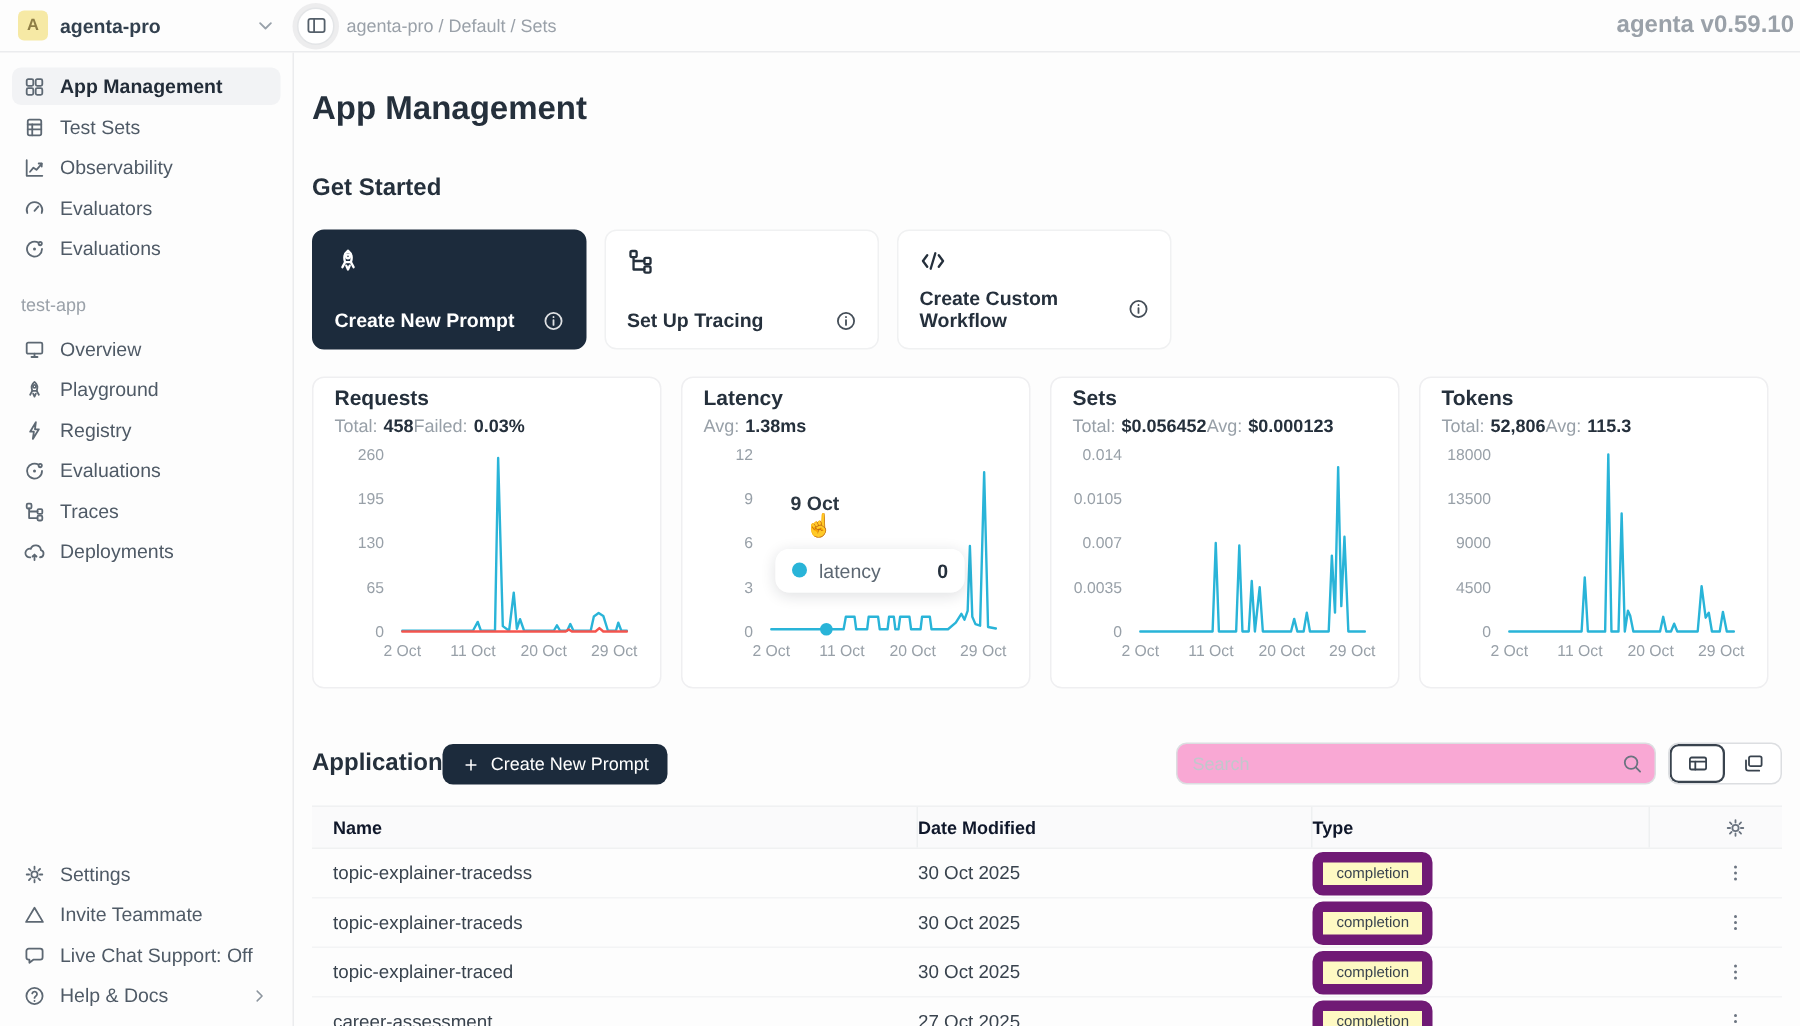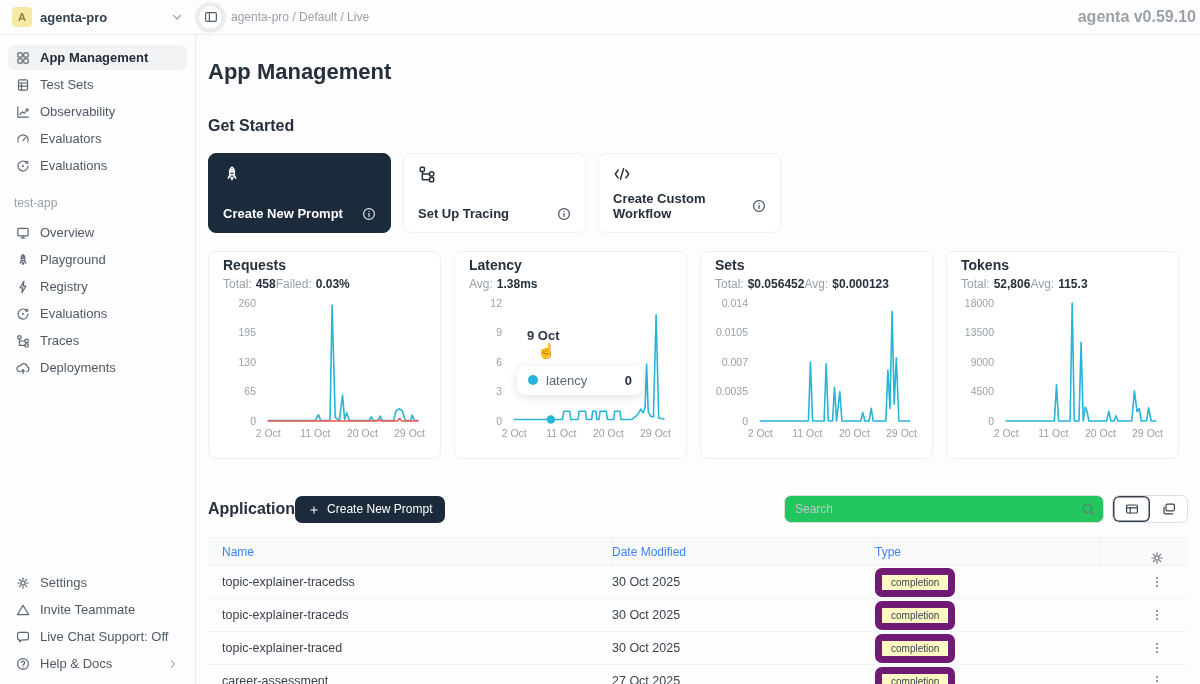--- a/index.html
+++ b/index.html
@@ -59,31 +59,31 @@
   .tooltip-row { display:flex; align-items:center; gap:8px; background:rgba(255,255,255,.93); border-radius:9px; box-shadow:0 2px 10px rgba(20,30,40,.14); padding:7px 11px; font-size:13px; color:#5d6873; }
   .tooltip-dot { width:10px; height:10px; border-radius:50%; background:#29b4d8; flex:none; }
   .tooltip-val { margin-left:auto; color:#25303c; font-weight:600; }
 
   
   .app-header { display:flex; align-items:center; gap:0; margin-top:36px; }
   .app-title { font-size:16px; font-weight:700; color:#25303c; }
   .create-btn { background:#1c2b3c; color:#fff; border:none; border-radius:7px; height:27px; padding:0 13px; font-size:12px; font-family:inherit; display:flex; align-items:center; gap:7px; cursor:pointer; }
   .create-btn .btn-icon { width:12px; height:12px; display:flex; }
   .header-right { margin-left:auto; display:flex; align-items:center; gap:8px; }
-  .search-box { width:320px; height:28px; background:#22c55e; border:1px solid #dcdee1; border-radius:7px; display:flex; align-items:center; }
+  .search-box { width:320px; height:28px; background:#f9a8d4; border:1px solid #dcdee1; border-radius:7px; display:flex; align-items:center; }
   .search-input { flex:1; height:100%; border:none; outline:none; background:transparent; padding:0 10px; font-size:12px; font-family:inherit; color:#39434e; }
   .search-input::placeholder { color:#c2c7cc; }
   .search-icon-btn { width:30px; display:flex; justify-content:center; color:#6b7480; cursor:pointer; }
   .view-toggle { display:flex; height:28px; border:1px solid #dcdee1; border-radius:7px; background:#fff; overflow:hidden; }
   .view-btn { width:37px; display:flex; align-items:center; justify-content:center; color:#39434e; cursor:pointer; }
   .view-btn.selected { box-shadow:inset 0 0 0 1.5px #39434e; border-radius:6px; }
 
   
   .table { margin-top:14px; }
-  .thead { display:flex; align-items:flex-end; height:29px; background:#fafafb; border-top:1px solid #f0f1f2; border-bottom:1px solid #f0f1f2; font-size:12px; font-weight:400; color:#3b82f6; }
+  .thead { display:flex; align-items:center; height:29px; background:#fafafb; border-top:1px solid #f0f1f2; border-bottom:1px solid #f0f1f2; font-size:12px; font-weight:700; color:#0f172a; }
   .trow { display:flex; align-items:center; height:33px; border-bottom:1px solid #f3f4f5; font-size:12.5px; color:#39434e; cursor:pointer; }
   .col-name { flex:0 0 404px; padding-left:14px; }
   .col-date { flex:0 0 263px; }
   .col-type { flex:0 0 225px; }
   .col-actions { flex:1; display:flex; justify-content:flex-end; padding-right:24px; }
   .thead .col-name, .thead .col-date, .thead .col-type { border-right:1px solid #eef0f1; align-self:stretch; display:flex; align-items:center; }
   .badge { display:inline-block; border:7px solid #701a75; border-radius:7px; background:#fef9c3; padding:2px 9px; font-size:10px; color:#39434e; }
   .gear-col, .dots-btn { color:#6b7480; display:flex; cursor:pointer; }
 </style>
 </head>
@@ -100,21 +100,21 @@
       </span>
   </div>
   <button class="panel-btn">
       <span>
         <svg viewBox="0 0 14 14" width="14" height="14" fill="none" stroke="currentColor" stroke-width="1.2" stroke-linecap="round" stroke-linejoin="round">
           <rect x="1.6" y="2.6" width="10.8" height="8.8" rx="1.4"></rect>
           <line x1="5.4" y1="2.6" x2="5.4" y2="11.4"></line>
         </svg>
       </span>
     </button>
-  <div class="breadcrumb">agenta-pro / Default / Live</div>
+  <div class="breadcrumb">agenta-pro / Default / Sets</div>
   <div class="version">agenta v0.59.10</div>
 </div>
 
 <nav class="sidebar">
   <div id="sidebar-main">
       <div class="nav-item active">
         <span class="nav-icon">
           <svg viewBox="0 0 14 14" width="14" height="14" fill="none" stroke="currentColor" stroke-width="1.2" stroke-linecap="round" stroke-linejoin="round">
             <rect x="1.8" y="1.8" width="4.4" height="4.4" rx="1"></rect>
             <rect x="7.8" y="1.8" width="4.4" height="4.4" rx="1"></rect>

